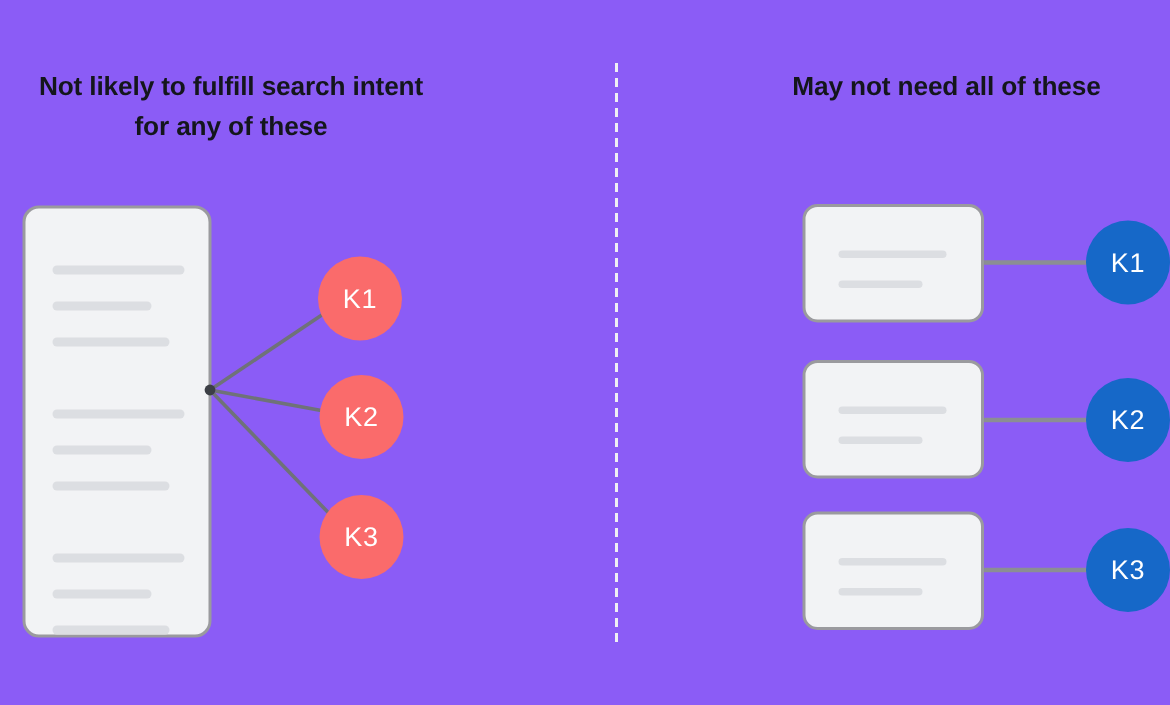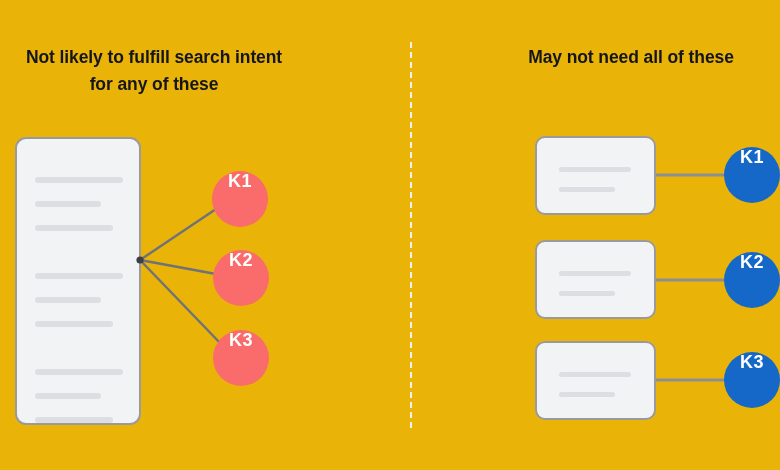--- a/index.html
+++ b/index.html
@@ -8,21 +8,21 @@
     background: #ffffff;
   }
   body {
     font-family: "Liberation Sans", sans-serif;
     -webkit-font-smoothing: antialiased;
   }
   #stage {
     position: relative;
     width: 780px;
     height: 470px;
-    background: #eab308;
+    background: #8b5cf6;
     overflow: hidden;
   }
 
   
   .panel-title {
     position: absolute;
     font-weight: bold;
     font-size: 17.5px;
     line-height: 27px;
     color: #14161c;
@@ -93,24 +93,25 @@
   .sw-long { width: 72px; }
   .sw-short { width: 56px; }
 
   
   .node {
     position: absolute;
     width: 56px;
     height: 56px;
     border-radius: 50%;
     display: flex;
+    align-items: center;
     justify-content: center;
     color: #ffffff;
     font-size: 18px;
-    font-weight: bold;
+    font-weight: normal;
     letter-spacing: 0.5px;
     box-sizing: border-box;
   }
   .node.coral { background: #fa6b6b; }
   .node.blue  { background: #1668c8; }
 
   #node-k1 { left: 212px; top: 171px; }
   #node-k2 { left: 213px; top: 250px; }
   #node-k3 { left: 213px; top: 330px; }
 

